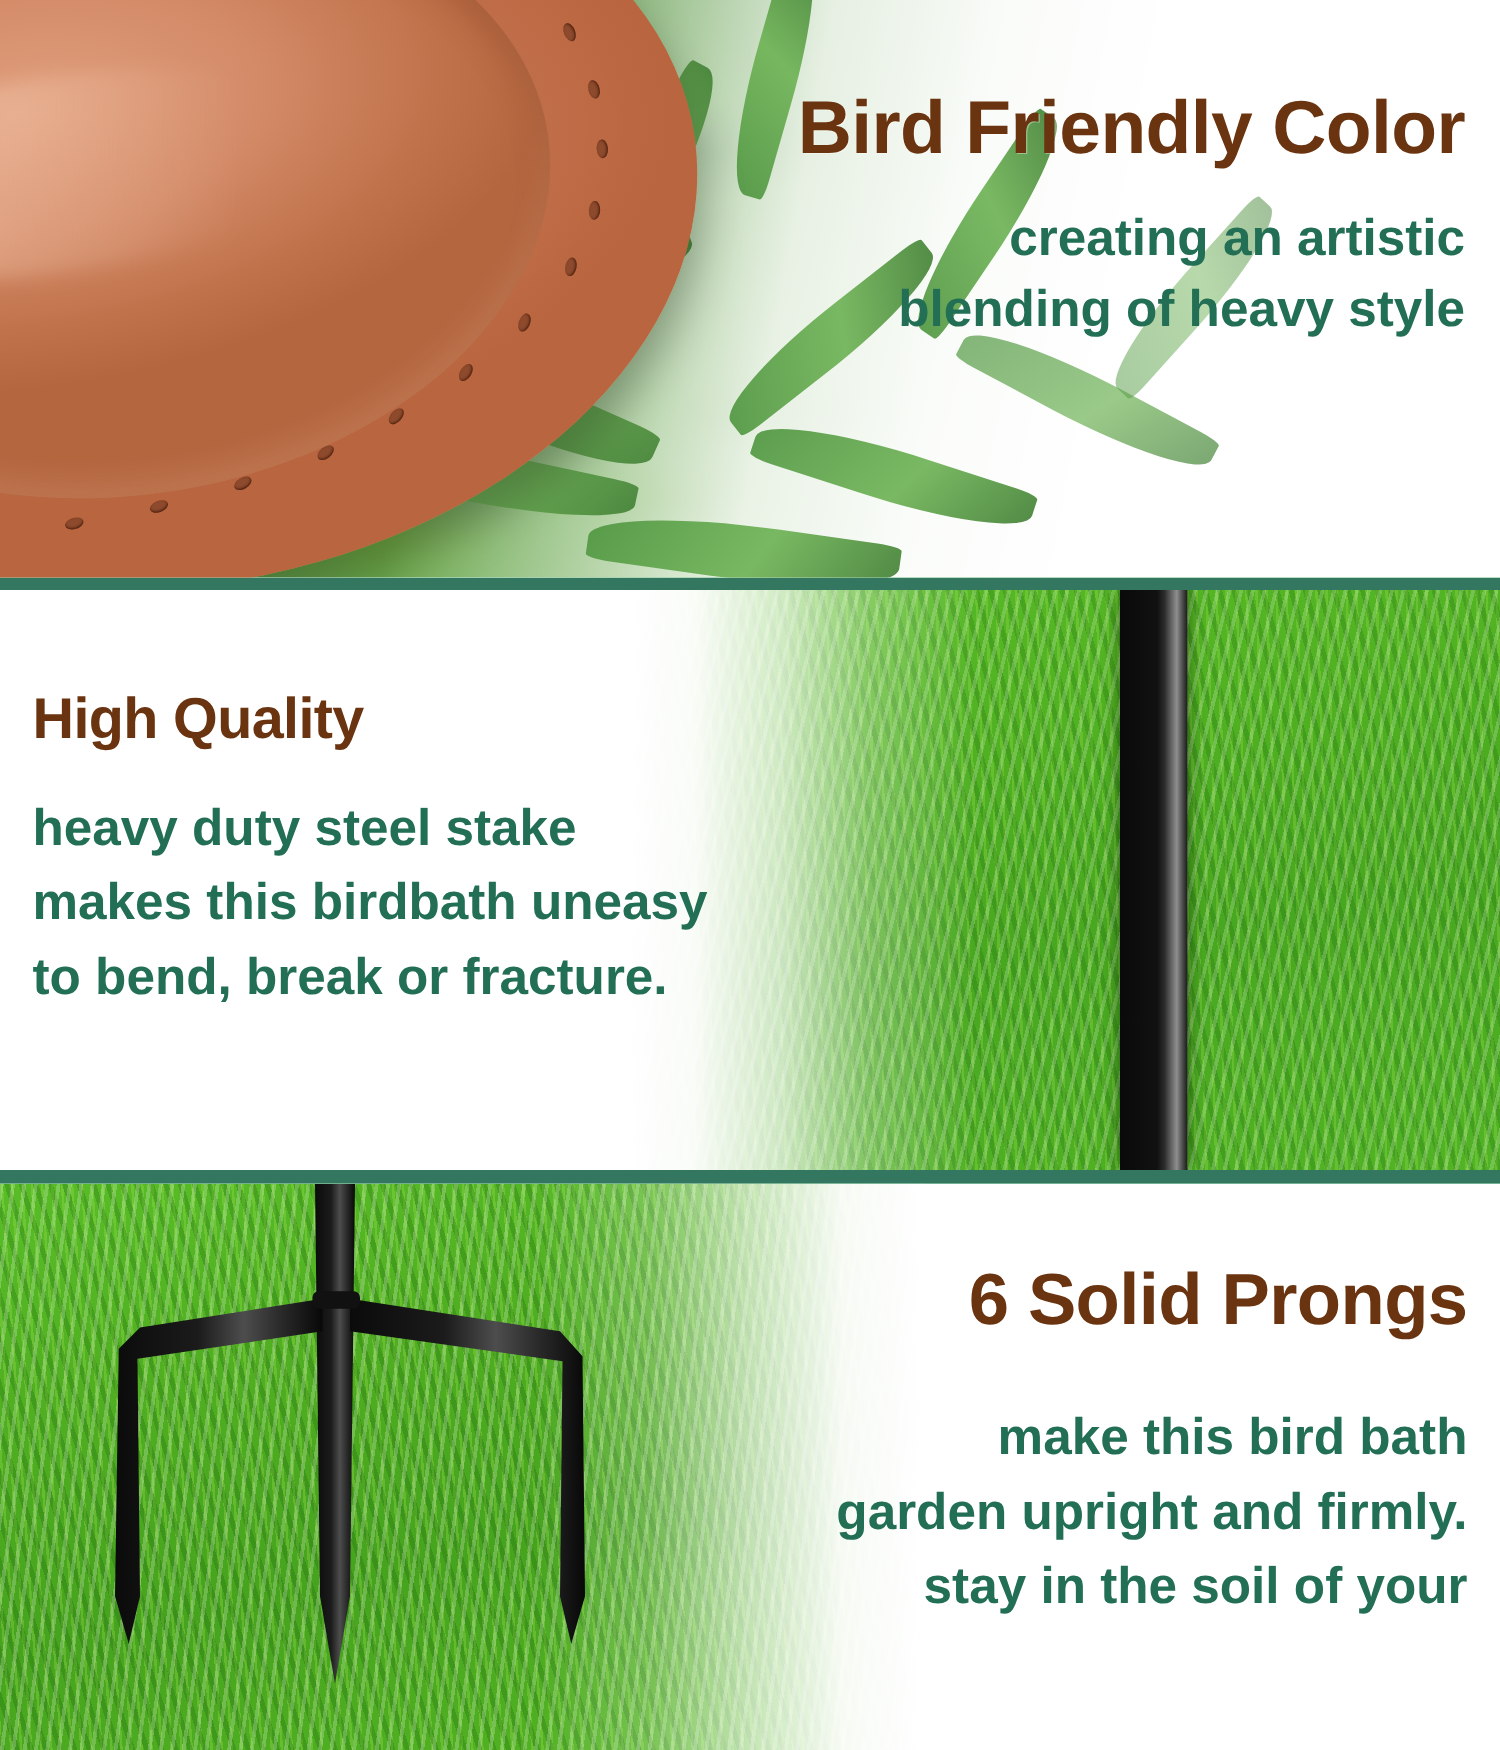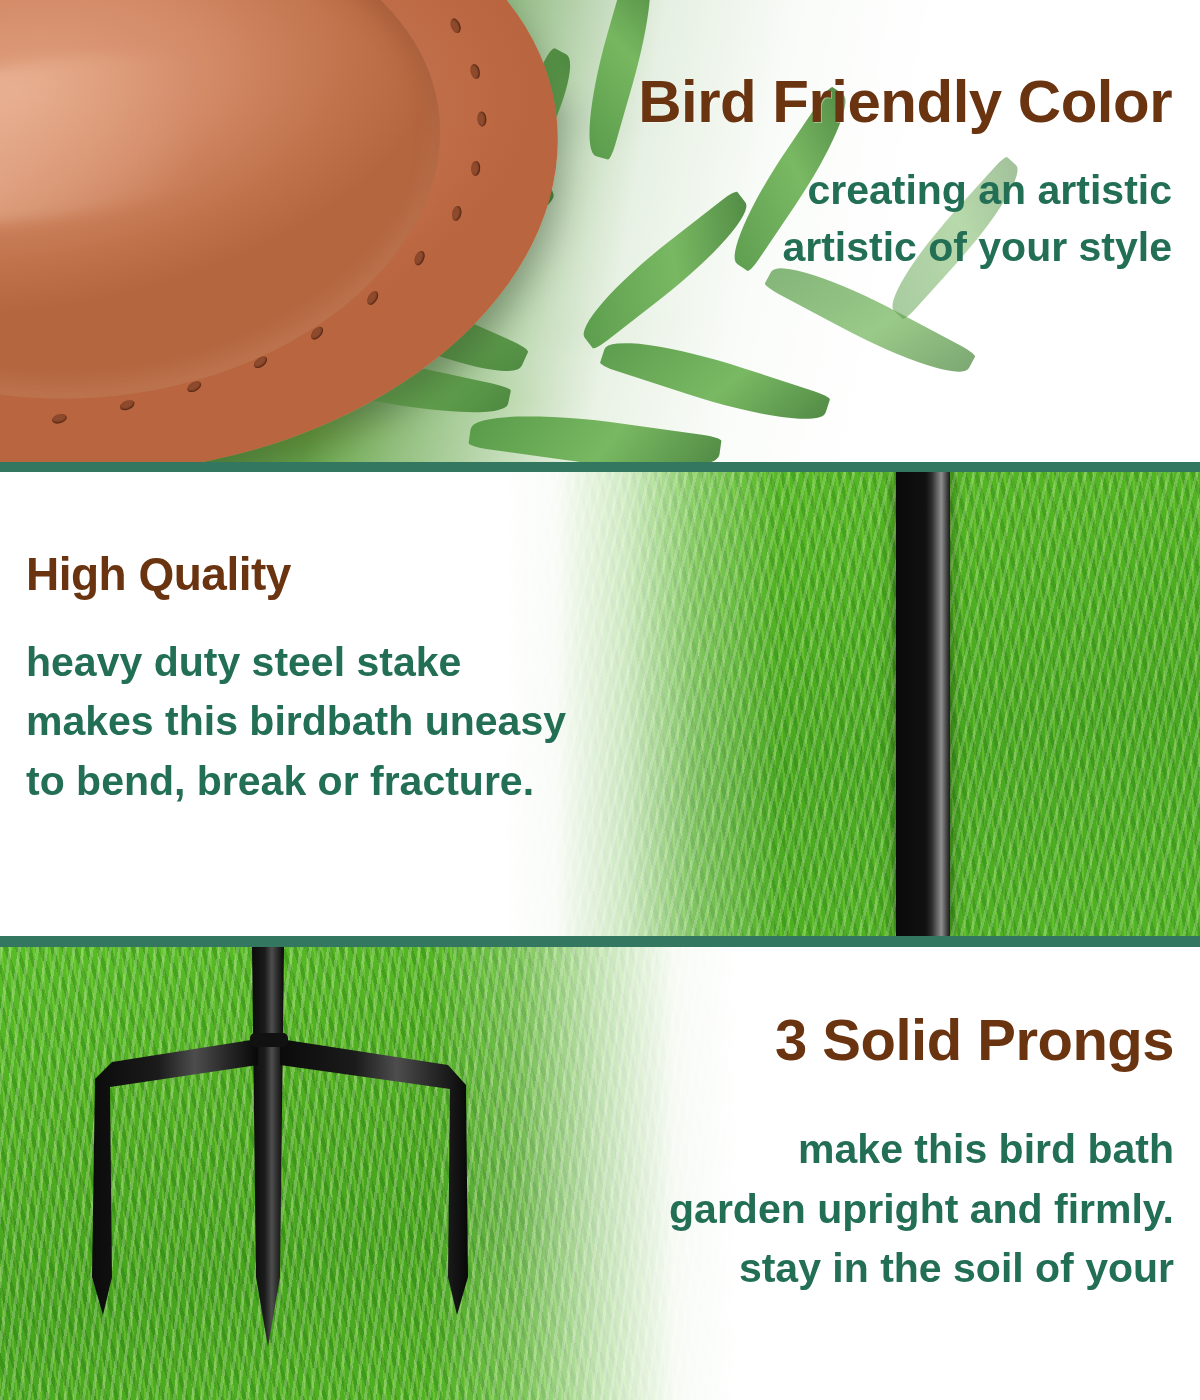--- a/index.html
+++ b/index.html
@@ -171,21 +171,21 @@
       <div class="hole" style="left:53%;top:86.5%;transform:rotate(158deg);"></div>
       <div class="hole" style="left:45%;top:88%;transform:rotate(166deg);"></div>
       <div class="hole" style="left:37%;top:88.6%;transform:rotate(172deg);"></div>
 
     </div>
 
     <div class="text-block" id="p1-text">
       <h2 class="heading">Bird Friendly Color</h2>
       <p class="body-text">
         <span class="ln">creating an artistic</span>
-        <span class="ln">artistic of your style</span>
+        <span class="ln">blending of heavy style</span>
       </p>
     </div>
   </section>
 
   <div class="divider" style="height:10px;background:#337760;"></div>
 
   <section class="panel" id="panel-quality">
 
     <div class="p2-photo">
       <div class="pole"></div>
@@ -221,21 +221,21 @@
       <path d="M252 0 L284 0 L280 330 L268 400 L256 330 Z" fill="url(#metal)"></path>
 
       <path d="M258 92 L112 115 L95 132 L92 330 L103 368 L112 330 L110 140 L258 118 Z" fill="url(#metal)"></path>
 
       <path d="M280 92 L448 118 L466 138 L468 330 L457 368 L448 330 L450 142 L280 118 Z" fill="url(#metal)"></path>
 
       <rect x="250" y="86" width="38" height="14" rx="5" fill="#111"></rect>
     </svg>
 
     <div class="text-block" id="p3-text">
-      <h2 class="heading">3 Solid Prongs</h2>
+      <h2 class="heading">6 Solid Prongs</h2>
       <p class="body-text">
         <span class="ln">make this bird bath</span>
         <span class="ln">garden upright and firmly.</span>
         <span class="ln">stay in the soil of your</span>
       </p>
     </div>
   </section>
 
 </div>
 

